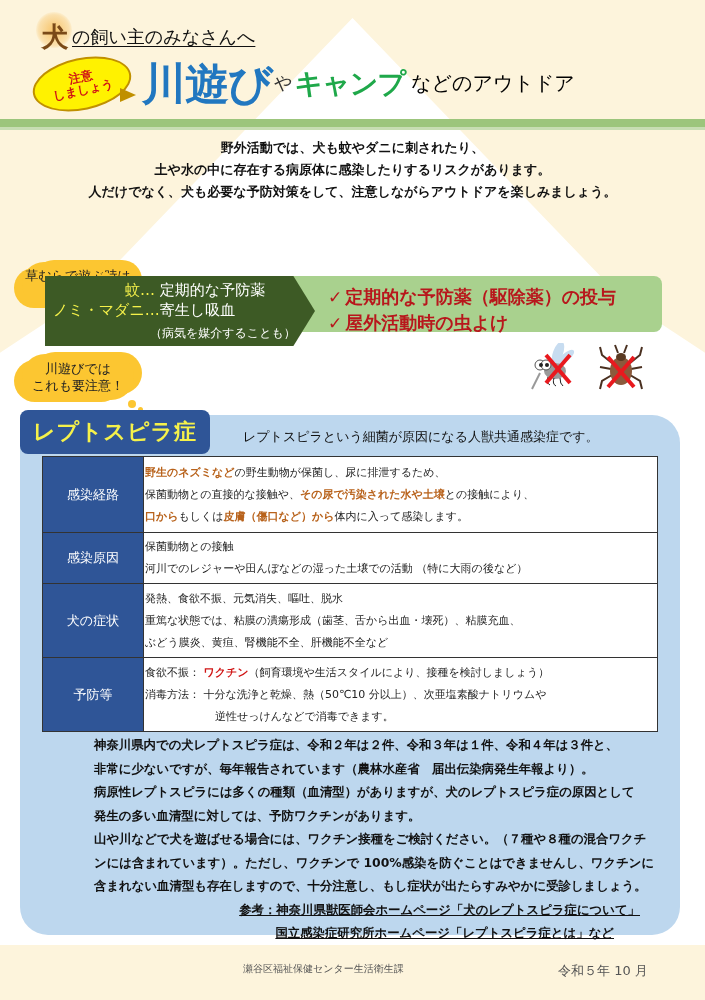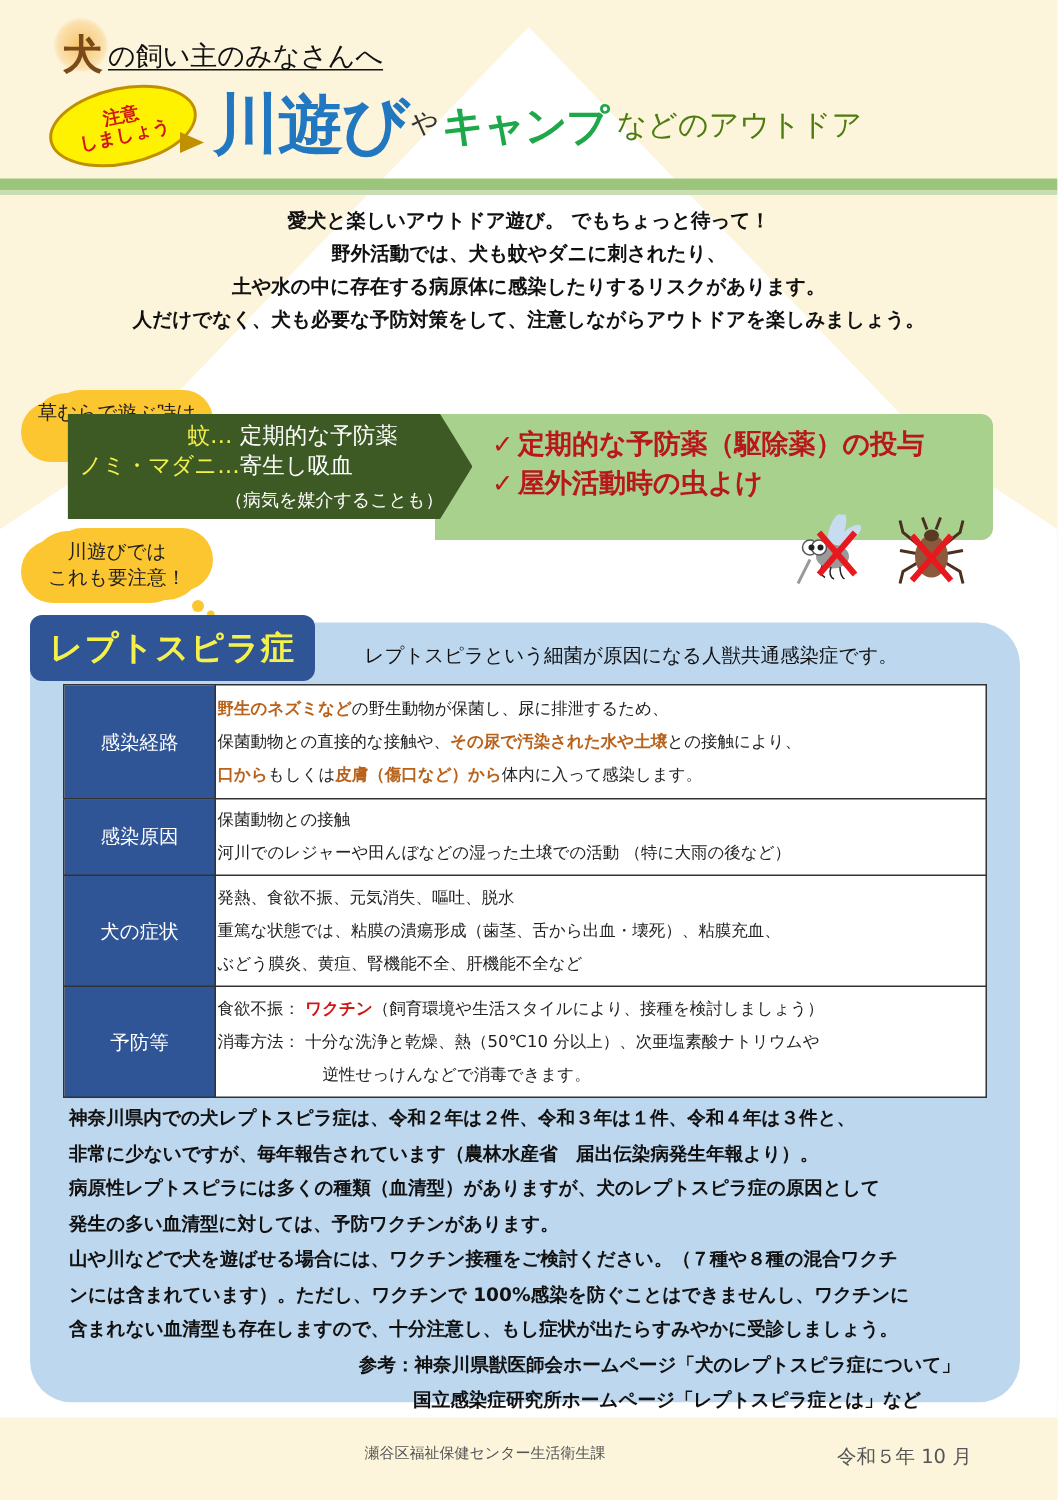--- a/index.html
+++ b/index.html
@@ -42,21 +42,21 @@
   }
   .bubble-yellow span { font-size: 12px; font-weight: bold; color: #d01515; line-height: 1.1; }
   .bubble-tail {
     left: 120px; top: 88px; width: 0; height: 0;
     border-left: 16px solid #c09000; border-top: 7px solid transparent; border-bottom: 7px solid transparent;
   }
   .title-main { left: 142px; top: 62px; display: flex; align-items: center; white-space: nowrap; }
   .t-kawa { font-size: 44px; color: #2177c0; font-weight: bold; line-height: 1; letter-spacing: -1px; }
   .t-ya { font-size: 18px; color: #333; margin: 0 2px; line-height: 1; padding-bottom: 2px; }
   .t-camp { font-size: 28px; color: #1fa84a; font-weight: bold; line-height: 1; letter-spacing: -1px; }
-  .t-rest { font-size: 20px; color: #4d7c0f; margin-left: 6px; line-height: 1; padding-bottom: 3px; }
+  .t-rest { font-size: 20px; color: #000000; margin-left: 6px; line-height: 1; padding-bottom: 3px; }
   .green-rule { left: 0; top: 119px; width: 705px; height: 8px; background: #9cc57c; }
   .green-rule2 { left: 0; top: 127px; width: 705px; height: 3px; background: #c7ddb3; }
 
   
   .intro { left: 0; top: 137px; width: 705px; text-align: center; }
   .intro p { font-size: 13px; font-weight: bold; line-height: 22px; color: #111; }
 
   
   .cloud {
     background: #fcc631; border-radius: 30px;
@@ -68,21 +68,21 @@
   .cloud2 { left: 22px; top: 354px; width: 112px; height: 46px; }
   .dot { position: absolute; border-radius: 50%; background: #fcc631; z-index: 2; }
 
   
   .banner-dark {
     left: 45px; top: 276px; width: 270px; height: 70px;
     background: #3d5a25;
     clip-path: polygon(0 0, 92% 0, 100% 50%, 92% 100%, 0 100%);
   }
   .banner-light {
-    left: 290px; top: 276px; width: 372px; height: 84px;
+    left: 290px; top: 276px; width: 372px; height: 56px;
     background: #a9d18e; border-radius: 0 8px 8px 0; z-index: 1;
   }
   .bd-row { position: absolute; white-space: nowrap; font-size: 15px; }
   .bd-key { color: #f5f14a; display: inline-block; text-align: right; }
   .bd-val { color: #ffffff; }
   .bd-note { color: #ffffff; font-size: 12px; }
   .bl-item { font-size: 18px; font-weight: bold; color: #b8171c; line-height: 26px; white-space: nowrap; }
   .bl-check { font-weight: normal; font-size: 17px; margin-right: 3px; }
 
   
@@ -109,22 +109,22 @@
   table.lepto td { border: 1.5px solid #333; vertical-align: middle; }
   table.lepto td.th {
     background: #2f5597; color: #ffffff; width: 101px; text-align: center; font-size: 13px;
   }
   table.lepto td.cell { padding: 3px 1px; font-size: 11px; line-height: 22px; color: #222; }
   .hl { color: #b8621b; font-weight: bold; }
   .red { color: #d01515; font-weight: bold; }
   .indent { padding-left: 70px; display: block; }
 
   .body-text { left: 46px; top: 733px; width: 630px; z-index: 3; }
-  .body-text p { font-size: 12.4px; font-weight: bold; line-height: 23.5px; color: #111; white-space: nowrap; }
-  .body-text p.ref { text-align: right; padding-right: 14px; }
+  .body-text p { font-size: 12.4px; font-weight: bold; line-height: 23.5px; color: #111; white-space: nowrap; margin-left: 48px; }
+  .body-text p.ref { text-align: right; padding-right: 14px; text-decoration: underline; }
 
   
   .footer-white { left: 0; top: 935px; width: 705px; height: 10px; background: #ffffff; z-index: 1; }
   .footer { left: 0; top: 945px; width: 705px; height: 55px; background: #fdf4dc; z-index: 1; }
   .footer-org { left: 243px; top: 962px; font-size: 10px; color: #555; z-index: 3; }
   .footer-date { left: 558px; top: 962px; font-size: 13px; color: #555; z-index: 3; }
 </style>
 </head>
 <body>
 
@@ -147,21 +147,20 @@
   <div class="layer title-main">
     <span class="t-kawa">川遊び</span>
     <span class="t-ya">や</span>
     <span class="t-camp">キャンプ</span>
     <span class="t-rest">などのアウトドア</span>
   </div>
   <div class="layer green-rule"></div>
   <div class="layer green-rule2"></div>
 
   <div class="layer intro">
-    <p>愛犬と楽しいアウトドア遊び。 でもちょっと待って！</p>
     <p>野外活動では、犬も蚊やダニに刺されたり、</p>
     <p>土や水の中に存在する病原体に感染したりするリスクがあります。</p>
     <p>人だけでなく、犬も必要な予防対策をして、注意しながらアウトドアを楽しみましょう。</p>
   </div>
 
   <div class="layer cloud cloud1">
     <span>草むらで遊ぶ時は</span>
     <span>要注意！</span>
   </div>
   <div class="dot" style="left:101px;top:272px;width:9px;height:9px;"></div>

